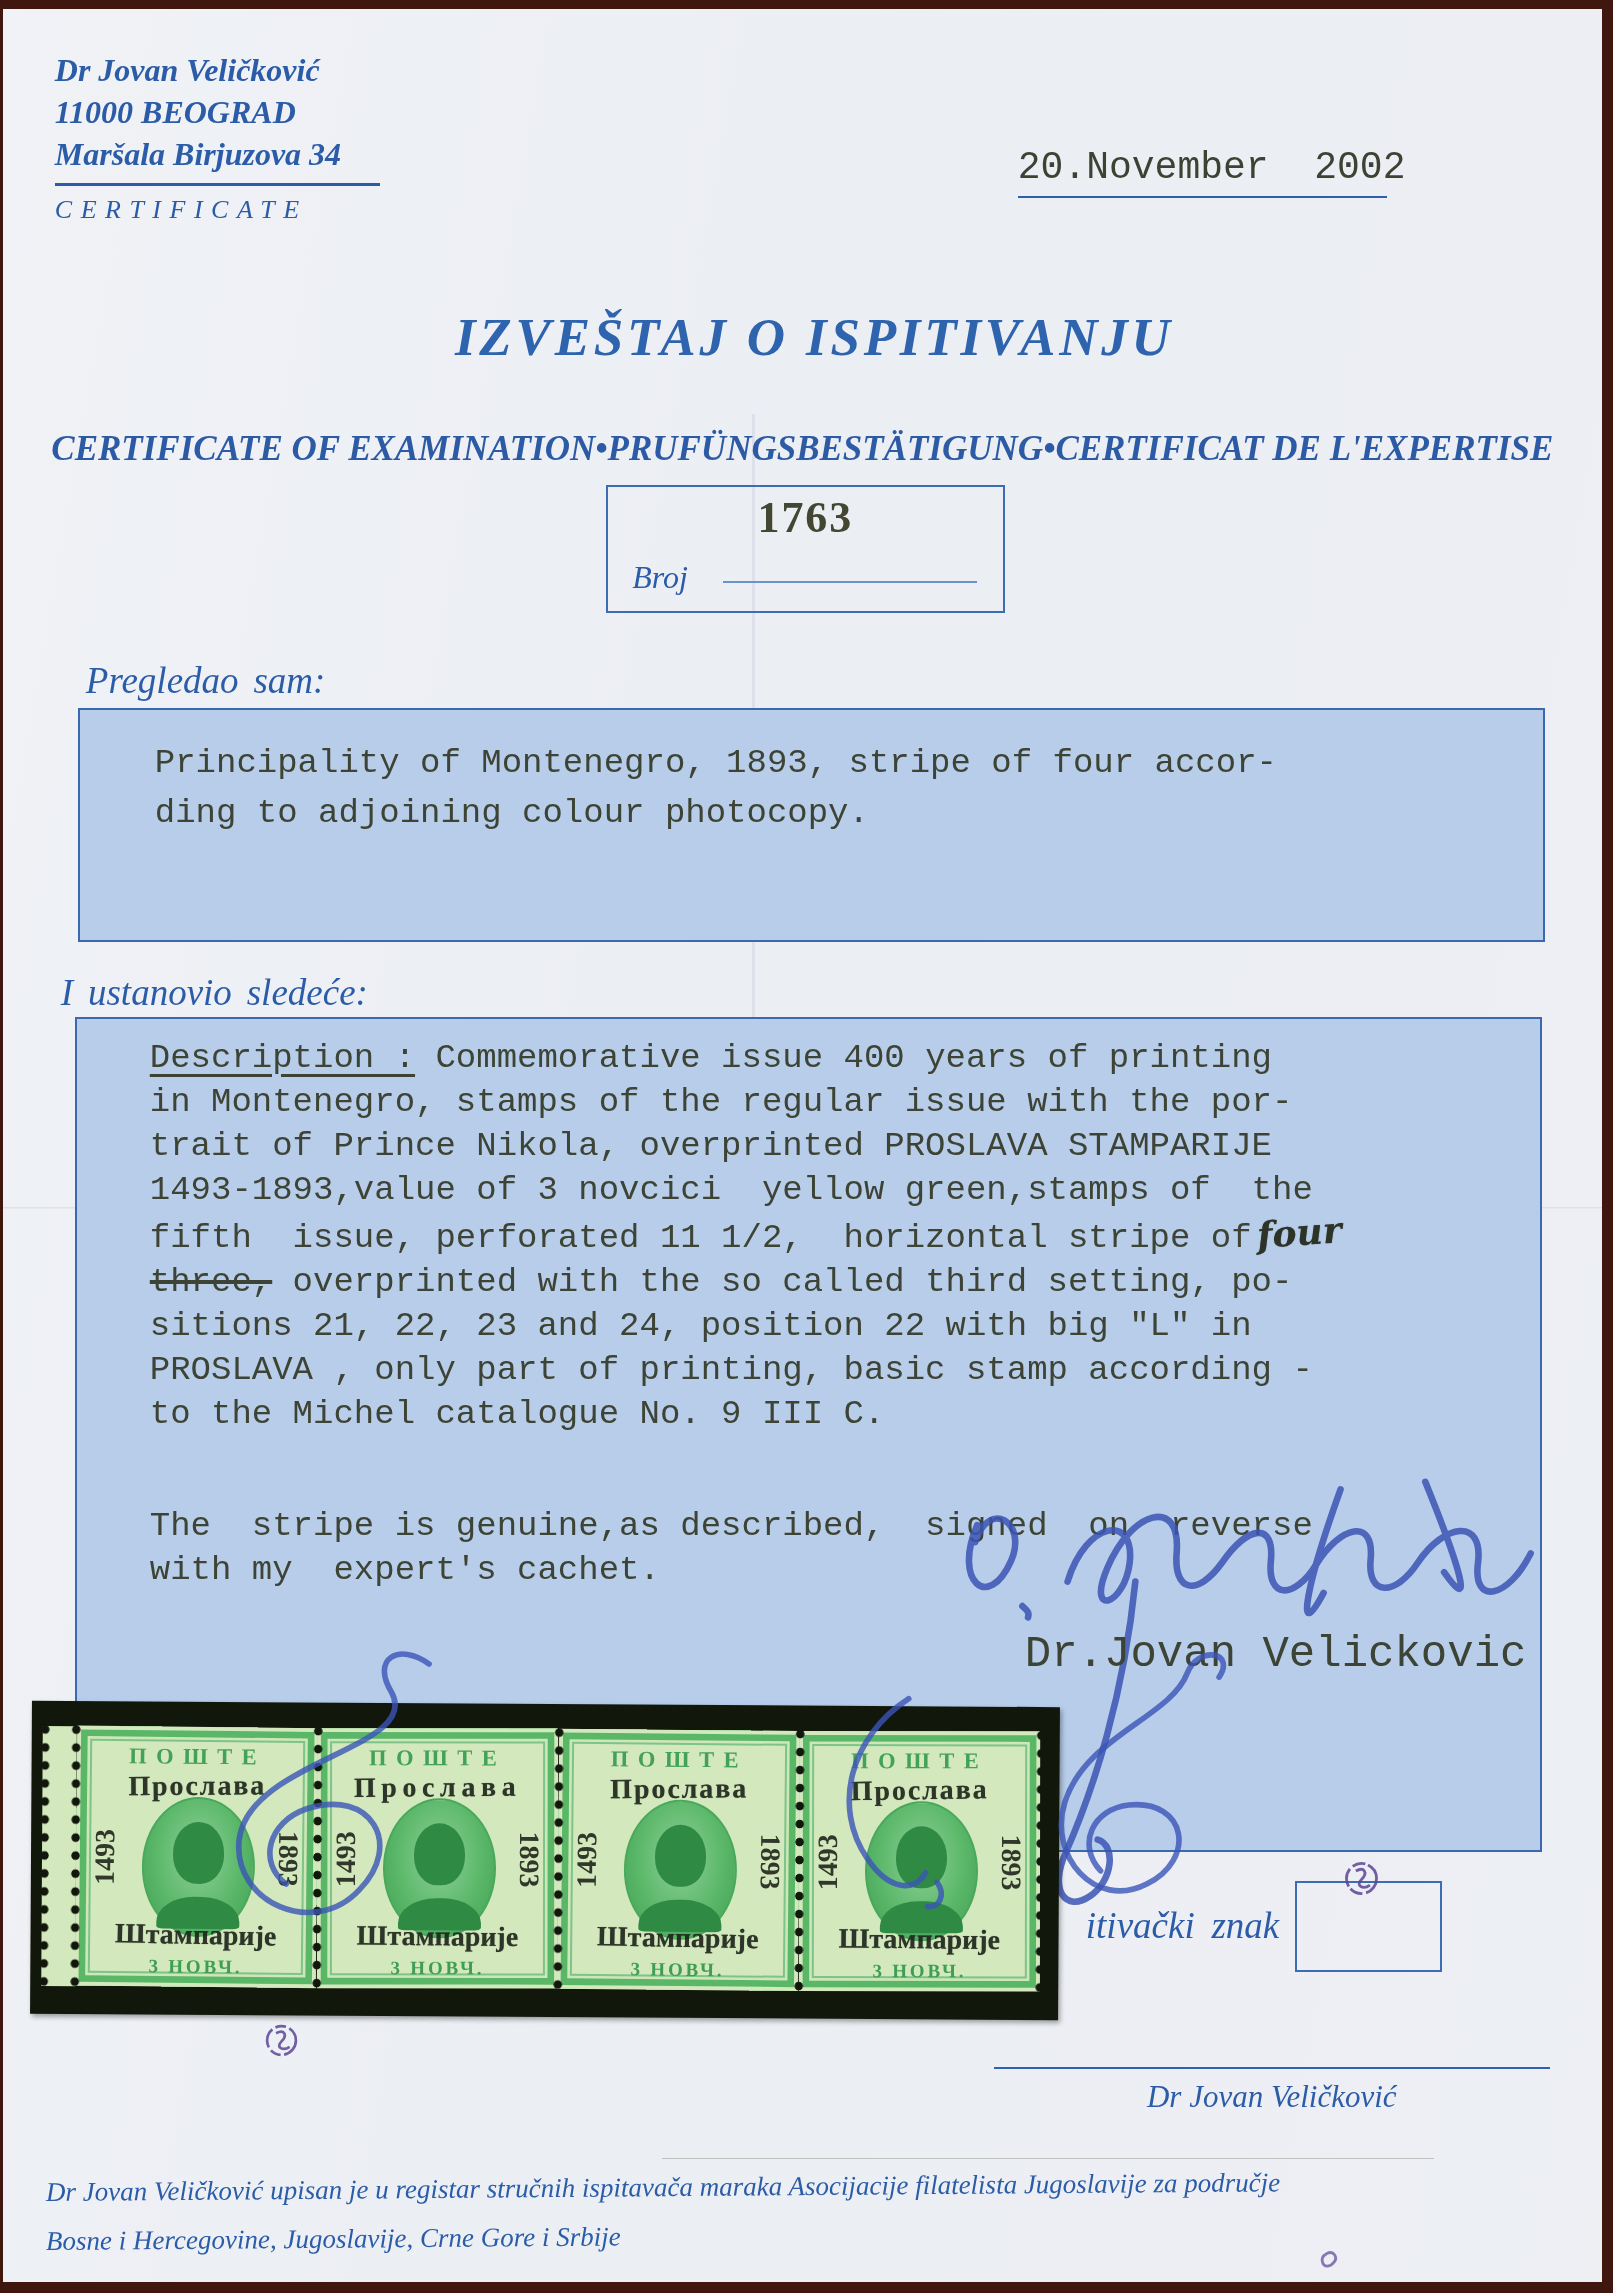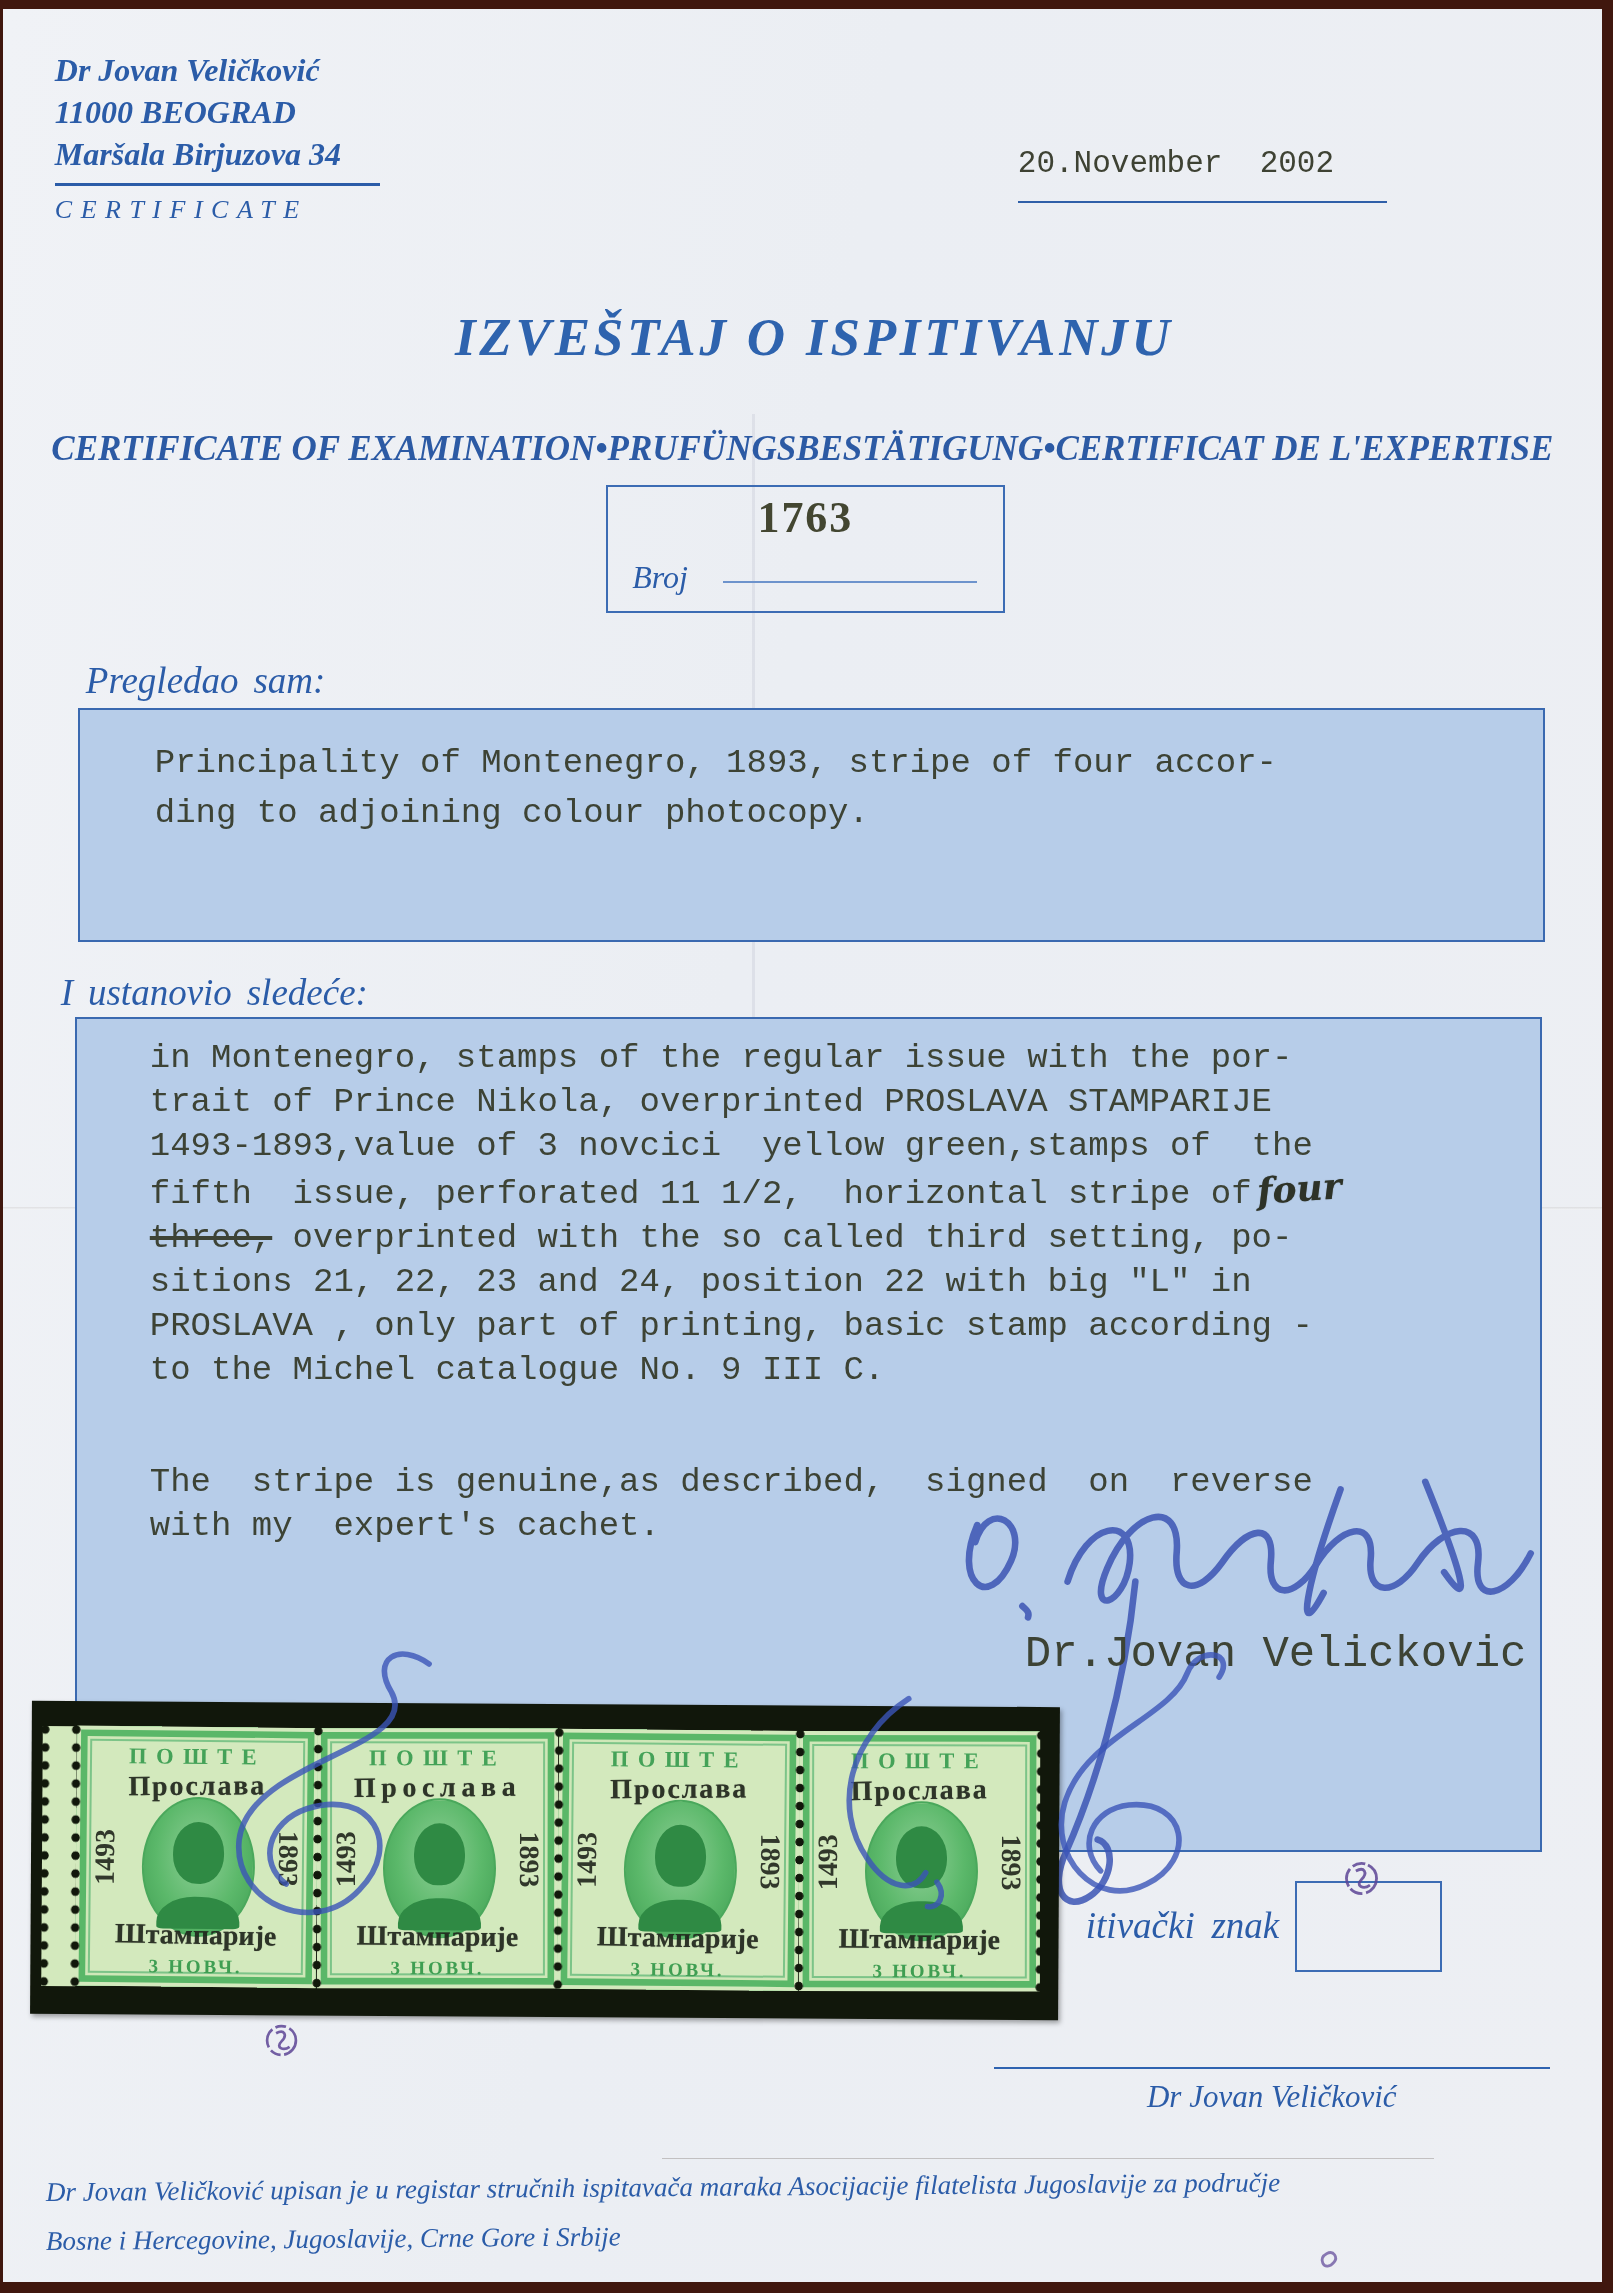--- a/index.html
+++ b/index.html
@@ -25,23 +25,23 @@
   .blue-it{color:#2b5ca8;font-style:italic;text-align:center;}
   .tw{font-family:"Liberation Mono", monospace;color:#3d4335;white-space:pre;}
 
   
   .letterhead{position:absolute;left:52px;top:40px;}
   .letterhead .lh-line{font-size:32px;font-weight:bold;font-style:italic;color:#2b5ca8;line-height:42px;}
   .lh-rule{width:325px;height:2.8px;background:#2b5ca8;margin-top:8.5px;}
   .lh-country{font-size:26px;font-style:italic;color:#2b5ca8;letter-spacing:8.5px;margin-top:9.4px;}
 
   
-  .dateline{position:absolute;left:1015px;top:137px;width:369px;text-align:left;
-    font-family:"Liberation Mono", monospace;font-size:31px;color:#3e4233;
-    border-bottom:2.8px solid #2f5fa8;padding-bottom:20px;white-space:pre;}
+  .dateline{position:absolute;left:1015px;top:137px;width:369px;text-align:right;
+    font-family:"Liberation Mono", monospace;font-size:38px;color:#3e4233;
+    border-bottom:2.8px solid #2f5fa8;padding-bottom:7px;white-space:pre;}
 
   
   .doc-title{position:absolute;left:12px;right:0;top:298px;text-align:center;
     font-size:53px;font-weight:bold;font-style:italic;color:#2e63ae;letter-spacing:3.8px;padding-left:12px;}
   .doc-subtitle{position:absolute;left:0;right:0;top:420px;text-align:center;
     font-size:35px;font-weight:bold;font-style:italic;color:#2c5aa4;}
 
   
   .number-box{position:absolute;left:603px;top:476px;width:395px;height:124px;
     border:2.8px solid #3c6cb4;}
@@ -158,20 +158,21 @@
   <div class="blue-box" id="box-examined">
     <div class="body">
       <div class="tw">Principality of Montenegro, 1893, stripe of four accor-</div>
       <div class="tw">ding to adjoining colour photocopy.</div>
     </div>
   </div>
 
   <div class="section-label" id="label-ustanovio">I ustanovio sledeće:</div>
   <div class="blue-box" id="box-findings">
     <div class="body">
+      <div class="tw"><span class="u-head">Description :</span><span> Commemorative issue 400 years of printing</span></div>
       <div class="tw">in Montenegro, stamps of the regular issue with the por-</div>
       <div class="tw">trait of Prince Nikola, overprinted PROSLAVA STAMPARIJE</div>
       <div class="tw">1493-1893,value of 3 novcici  yellow green,stamps of  the</div>
       <div class="tw"><span>fifth  issue, perforated 11 1/2,  horizontal stripe of</span><span class="hand-four">four</span></div>
       <div class="tw"><span class="struck">three,</span><span> overprinted with the so called third setting, po-</span></div>
       <div class="tw">sitions 21, 22, 23 and 24, position 22 with big "L" in</div>
       <div class="tw">PROSLAVA , only part of printing, basic stamp according -</div>
       <div class="tw">to the Michel catalogue No. 9 III C.</div>
       <div class="verdict-gap"></div>
       <div class="tw">The  stripe is genuine,as described,  signed  on  reverse</div>

